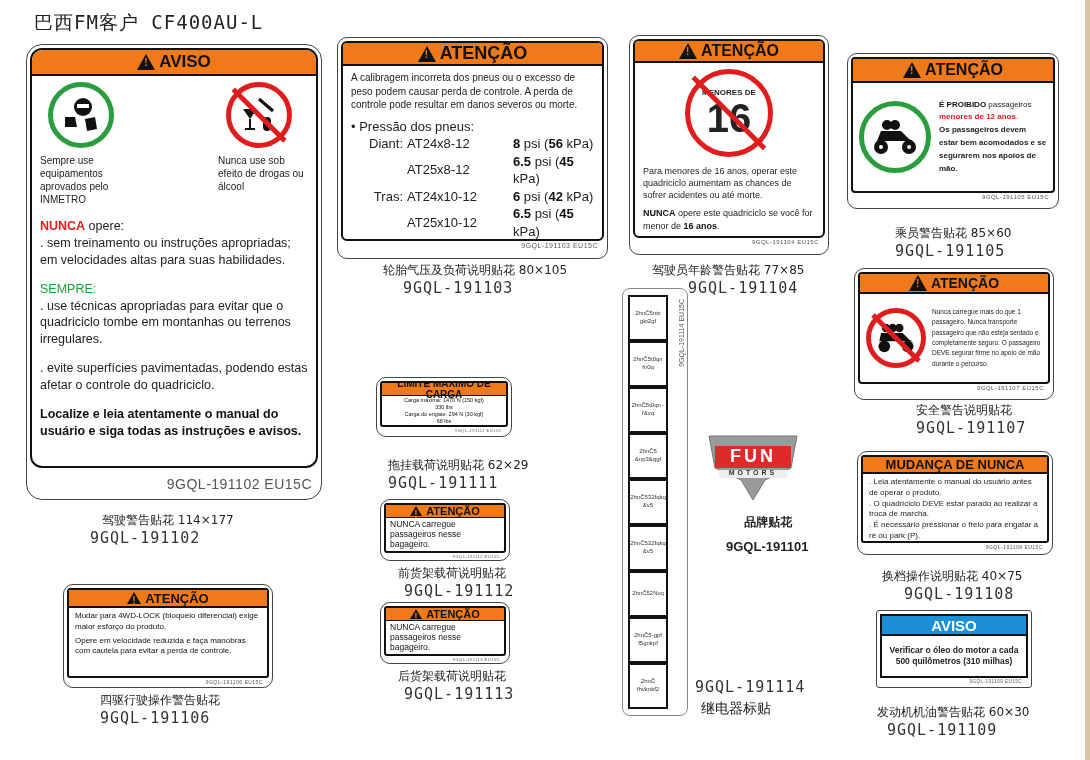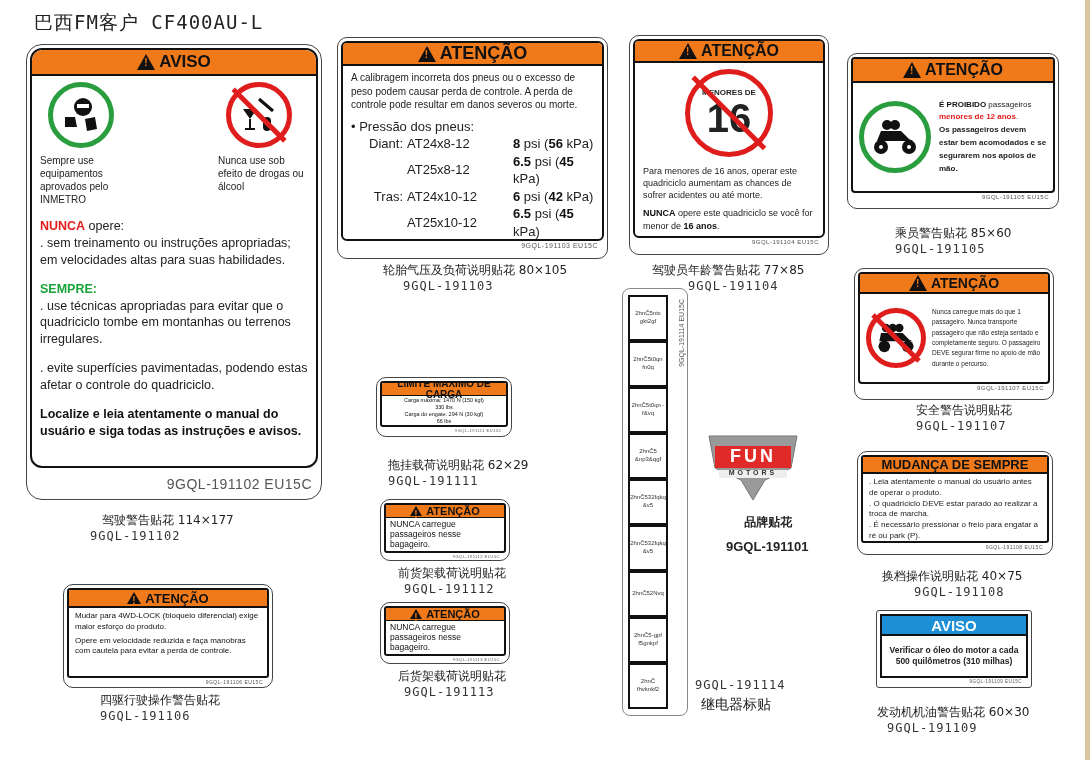--- a/index.html
+++ b/index.html
@@ -10,23 +10,23 @@
 
   .decal { position: absolute; background: #fff; border: 1.5px solid #444; border-radius: 10px; padding: 3px; }
   .decal .inner { border: 2px solid #111; border-radius: 8px; height: 100%; display: flex; flex-direction: column; overflow: hidden; }
   .hdr { background: #f07a1a; color: #111; font-weight: bold; text-align: center; display: flex; align-items: center; justify-content: center; gap: 4px; border-bottom: 2px solid #111; }
   .hdr.blue { background: #1c8fd6; color: #fff; }
   .tri { display: inline-block; width: 0; height: 0; border-left: 9px solid transparent; border-right: 9px solid transparent; border-bottom: 16px solid #111; position: relative; }
   .tri::after { content: "!"; position: absolute; left: -2px; top: 3px; font-size: 10px; color: #f07a1a; font-weight: bold; }
   .body { padding: 6px 8px; flex: 1; font-size: 11px; line-height: 1.35; color: #222; }
   .code { text-align: right; font-size: 8px; color: #555; padding: 1px 6px; letter-spacing: 0.5px; }
   .cap { position: absolute; font-size: 12px; color: #222; font-family: "DejaVu Sans", sans-serif; }
-  .capcode { font-family: "DejaVu Sans Mono", monospace; font-size: 12px; letter-spacing: 1px; color: #333; }
+  .capcode { font-family: "DejaVu Sans Mono", monospace; font-size: 15px; letter-spacing: 1px; color: #333; }
   .red { color: #e31b1b; font-weight: bold; }
-  .green { color: #19a33a; font-weight: bold; }
+  .green { color: #19a33a; font-weight: normal; }
   b { color: #111; }
   .circle { border-radius: 50%; display: flex; align-items: center; justify-content: center; position: relative; background: #fff; }
   .circle.green-c { border: 5px solid #2a9e3f; }
   .circle.red-c { border: 5px solid #e01d1d; }
   .circle.red-c::after { content: ""; position: absolute; left: 50%; top: 50%; width: 130%; height: 5px; background: #e01d1d; transform: translate(-50%,-50%) rotate(45deg); }
   .relay { position: absolute; left: 622px; top: 288px; width: 66px; height: 428px; border: 1.5px solid #888; border-radius: 8px; background: #fff; }
   .relay .cell { position: absolute; left: 5px; width: 40px; border: 2px solid #111; font-size: 6px; text-align: center; display: flex; align-items: center; justify-content: center; color: #333; line-height: 1.3; }
   .relay .vcode { position: absolute; right: 2px; top: 10px; writing-mode: vertical-rl; transform: rotate(180deg); font-size: 7px; color: #555; }
   .logo { position: absolute; left: 705px; top: 432px; width: 96px; height: 72px; }
 </style>
@@ -202,21 +202,21 @@
   <div class="code" style="font-size:6px;">9GQL-191107   EU15C</div>
 </div>
 <div class="cap" style="left:916px; top:402px;">
   <div>安全警告说明贴花</div>
   <div class="capcode">9GQL-191107</div>
 </div>
 
 <div class="decal" style="left:857px; top:451px; width:196px; height:104px;">
   <div class="inner" style="height:88px; border-radius:3px;">
     <div class="hdr" style="font-size:13px; height:18px;">
-      <span>MUDANÇA DE SEMPRE</span>
+      <span>MUDANÇA DE NUNCA</span>
     </div>
     <div class="body" style="font-size:8px; line-height:1.35; padding:3px 6px;">
       <div>. Leia atentamente o manual do usuário antes de operar o produto.</div>
       <div>. O quadriciclo DEVE estar parado ao realizar a troca de marcha.</div>
       <div>. É necessário pressionar o freio para engatar a ré ou park (P).</div>
     </div>
   </div>
   <div class="code" style="font-size:5px;">9GQL-191108   EU15C</div>
 </div>
 <div class="cap" style="left:882px; top:568px;text-align:center;">

